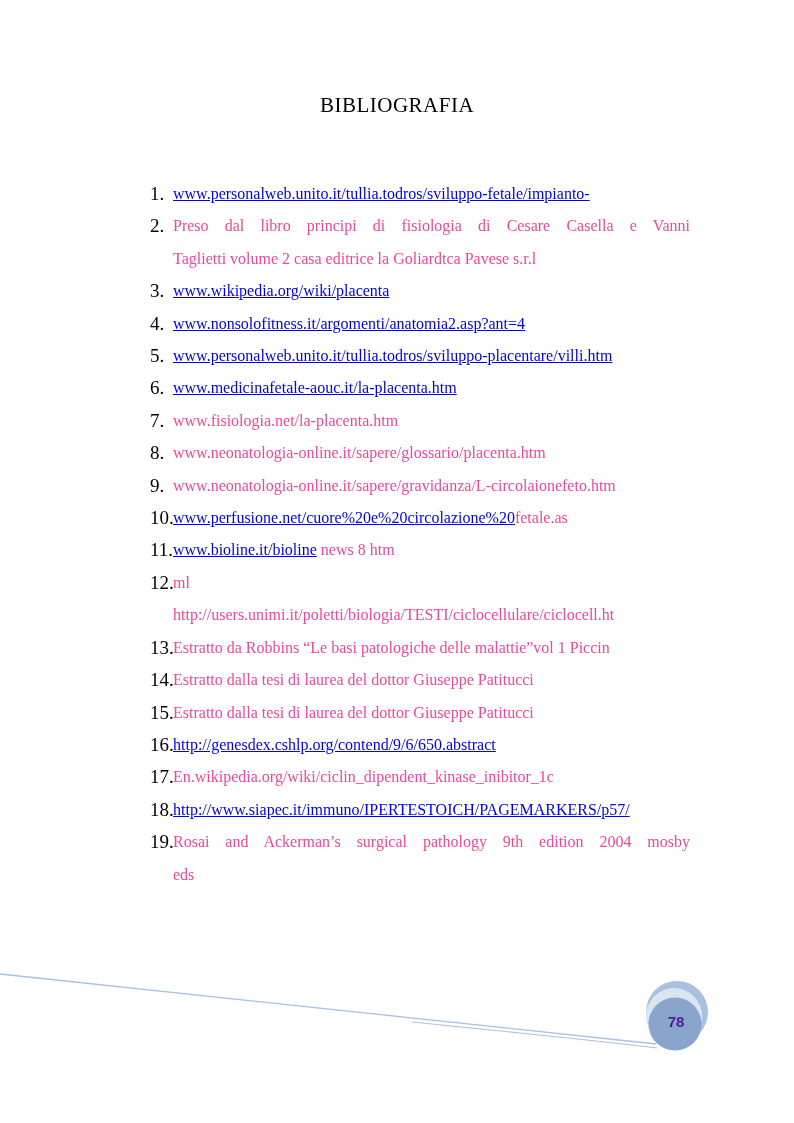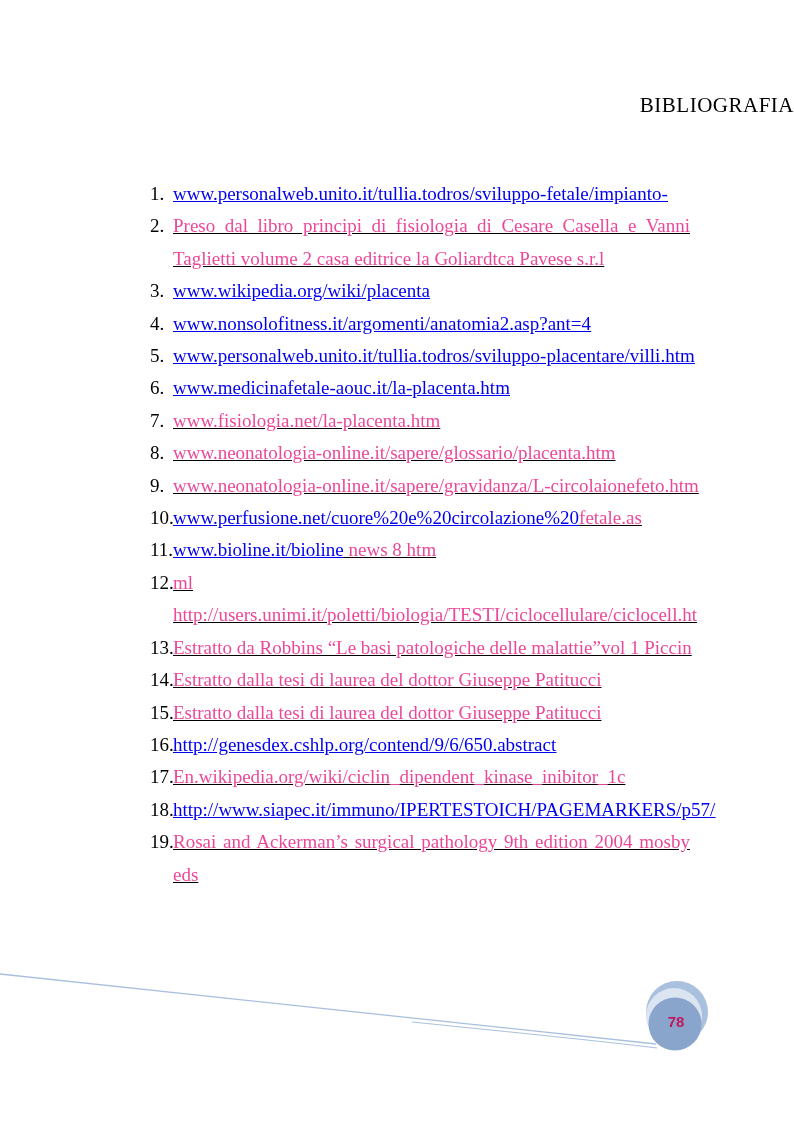--- a/index.html
+++ b/index.html
@@ -13,21 +13,21 @@
     position: relative;
     overflow: hidden;
     font-family: "Liberation Serif", serif;
     color: #000000;
   }
   .page-title {
     position: absolute;
     top: 93px;
     left: 0;
     width: 100%;
-    text-align: right;
+    text-align: center;
     font-size: 21px;
     letter-spacing: 0.5px;
     color: #000000;
   }
   .bib-list {
     position: absolute;
     top: 178px;
     left: 150px;
     width: 540px;
   }
@@ -41,24 +41,23 @@
     font-size: 19px;
     line-height: 32.4px;
     white-space: nowrap;
   }
   .bib-lines {
     flex: 1 1 auto;
     min-width: 0;
     width: 515px;
   }
   .bib-line {
-    font-size: 19px;
+    font-size: 16px;
     line-height: 32.4px;
     white-space: nowrap;
-    text-decoration: underline;
   }
   .bib-line.justify {
     white-space: normal;
     text-align: justify;
     text-align-last: justify;
   }
   .seg-link {
     color: #0000ee;
     text-decoration: underline;
     cursor: pointer;
@@ -76,21 +75,21 @@
     position: absolute;
     left: 655px;
     top: 1013px;
     width: 42px;
     height: 17px;
     line-height: 17px;
     text-align: center;
     font-family: "Liberation Sans", sans-serif;
     font-weight: bold;
     font-size: 15px;
-    color: #be185d;
+    color: #4c1d95;
   }
 </style>
 </head>
 <body>
 
 <div class="page-title">BIBLIOGRAFIA</div>
 
 <div class="bib-list">
     <div class="bib-item">
       <span class="bib-num">1.</span>

